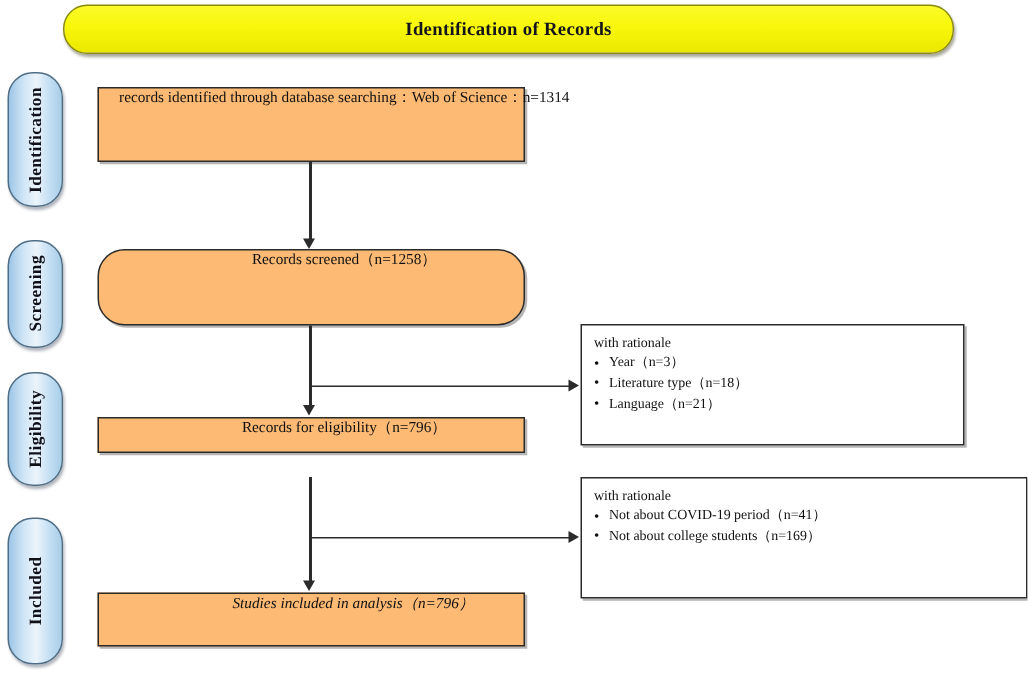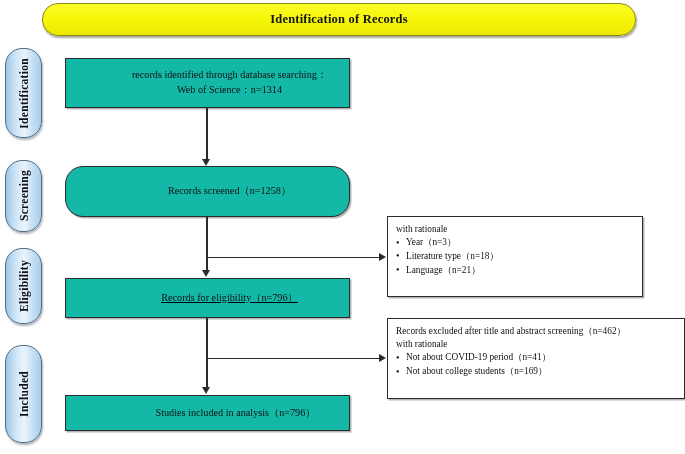--- a/index.html
+++ b/index.html
@@ -65,41 +65,41 @@
     white-space: nowrap;
   }
   #pill-identification { top: 48px;  height: 88px; }
   #pill-screening      { top: 160px; height: 70px; }
   #pill-eligibility    { top: 248px; height: 74px; }
   #pill-included       { top: 345px; height: 96px; }
 
   
   .fbox {
     position: absolute;
-    background: #14b8a6;
+    background: #fdba74;
     border: 1.3px solid #2b2b2b;
     box-shadow: 1.5px 1.5px 0px rgba(120,120,120,0.55);
     box-sizing: border-box;
     display: flex;
-    flex-direction: column;
+    flex-direction: row;
     justify-content: center;
     padding-left: 44px;
   }
   .fbox .line {
     font-size: 10.2px;
     color: #101010;
     line-height: 1.45;
     white-space: nowrap;
   }
   .ctr { text-align: center; }
-  .lft { text-align: center; padding-left: 12px; }
+  .lft { text-align: center; padding-left: 12px; font-style: italic; }
 
   #box-identified { left: 65px;  top: 58px;  width: 285px; height: 50px; }
   #box-screened   { left: 65px;  top: 166px; width: 285px; height: 51px; border-radius: 18px; }
-  #box-eligible   { left: 65px;  top: 278px; width: 285px; height: 40px; text-decoration: underline; }
+  #box-eligible   { left: 65px;  top: 278px; width: 285px; height: 24px; }
   #box-included   { left: 65px;  top: 395px; width: 285px; height: 36px; }
 
   
   .xbox {
     position: absolute;
     background: #ffffff;
     border: 1.3px solid #2b2b2b;
     box-shadow: 1.5px 1.5px 0px rgba(120,120,120,0.55);
     box-sizing: border-box;
     padding: 6px 4px 5px 8px;
@@ -217,21 +217,20 @@
   <div class="xbox" id="xbox-additional">
     <div class="hl">with rationale</div>
     <ul>
       <li>Year（n=3）</li>
       <li>Literature type（n=18）</li>
       <li>Language（n=21）</li>
     </ul>
   </div>
 
   <div class="xbox" id="xbox-titleabs">
-    <div class="hl">Records excluded after title and abstract screening（n=462）</div>
     <div class="hl">with rationale</div>
     <ul>
       <li>Not about COVID-19 period（n=41）</li>
       <li>Not about college students（n=169）</li>
     </ul>
   </div>
 
   <div class="vline" id="conn1-v"></div>
   <div class="arrow-down" id="conn1-a"></div>
 

